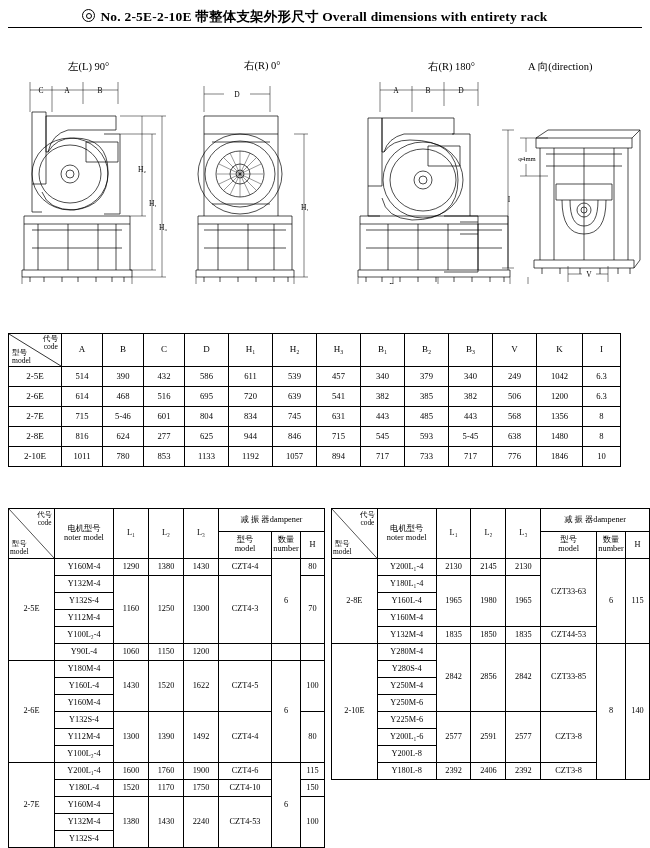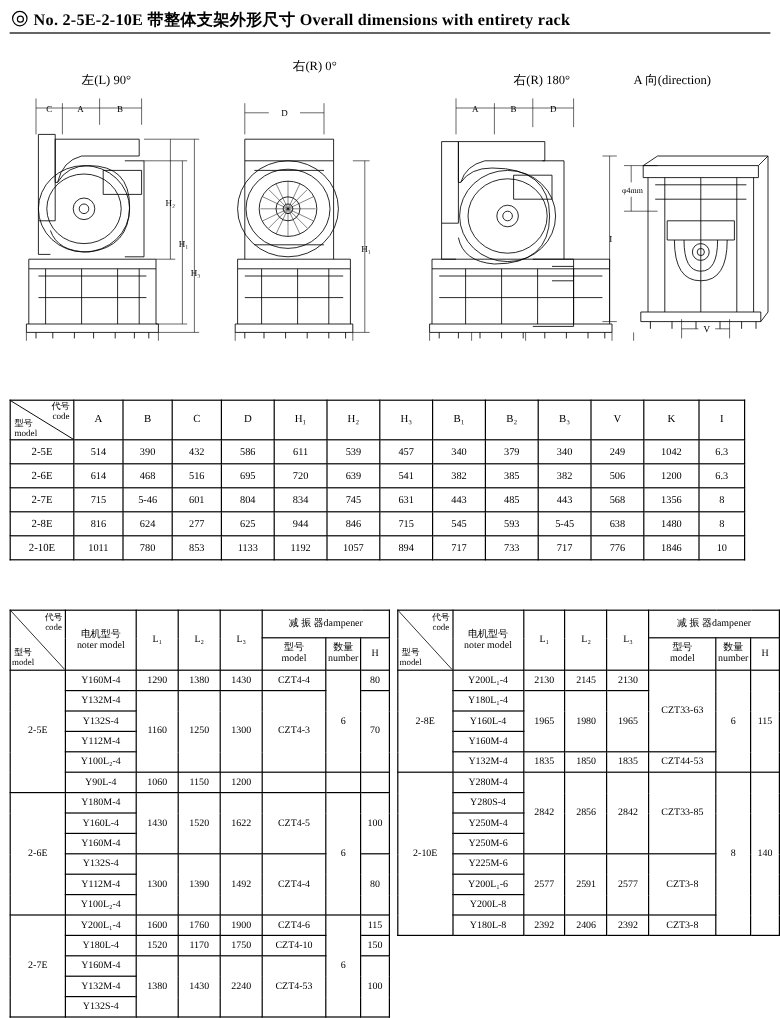--- a/index.html
+++ b/index.html
@@ -3,24 +3,25 @@
 <meta charset="utf-8">
 <style>
   html,body{margin:0;padding:0;}
   body{
     width:650px;height:848px;background:#fff;
     font-family:"Liberation Serif", serif;
     color:#000;position:relative;overflow:hidden;
   }
   
   .page-title{
-    position:absolute;left:10px;top:8px;width:630px;
+    position:absolute;left:0;top:8px;width:630px;
     font-family:"Liberation Serif", serif;
     font-weight:bold;font-size:13.5px;letter-spacing:.2px;
     white-space:nowrap;
+    text-align:center;
   }
   .title-circle{
     display:inline-block;width:11px;height:11px;border:1.4px solid #000;
     border-radius:50%;position:relative;top:1px;margin-right:5px;
   }
   .title-circle::after{
     content:"";position:absolute;left:2.5px;top:2.5px;width:4px;height:4px;
     border:1px solid #000;border-radius:50%;
   }
   .rule{
@@ -80,21 +81,21 @@
 <body>
 
 <div class="page-title">
   <span class="title-circle"></span><span>No. 2-5E-2-10E 带整体支架外形尺寸 Overall dimensions with entirety rack</span>
 </div>
 <div class="rule"></div>
 
 <div class="drawings">
 
   <div class="viewlabel" style="left:60px;top:26px;">左(L) 90°</div>
-  <div class="viewlabel" style="left:236px;top:14px;text-align:center;">右(R) 0°</div>
+  <div class="viewlabel" style="left:236px;top:25px;text-align:center;">右(R) 0°</div>
   <div class="viewlabel" style="left:420px;top:26px;">右(R) 180°</div>
   <div class="viewlabel" style="left:520px;top:26px;">A 向(direction)</div>
 
   <svg width="634" height="250" viewBox="0 0 634 250">
     <g fill="none" stroke="#000" stroke-width="0.7">
 
       <g stroke-width="0.5">
         <line x1="22" y1="48" x2="22" y2="78"></line>
         <line x1="44" y1="52" x2="44" y2="78"></line>
         <line x1="75" y1="48" x2="75" y2="70"></line>

